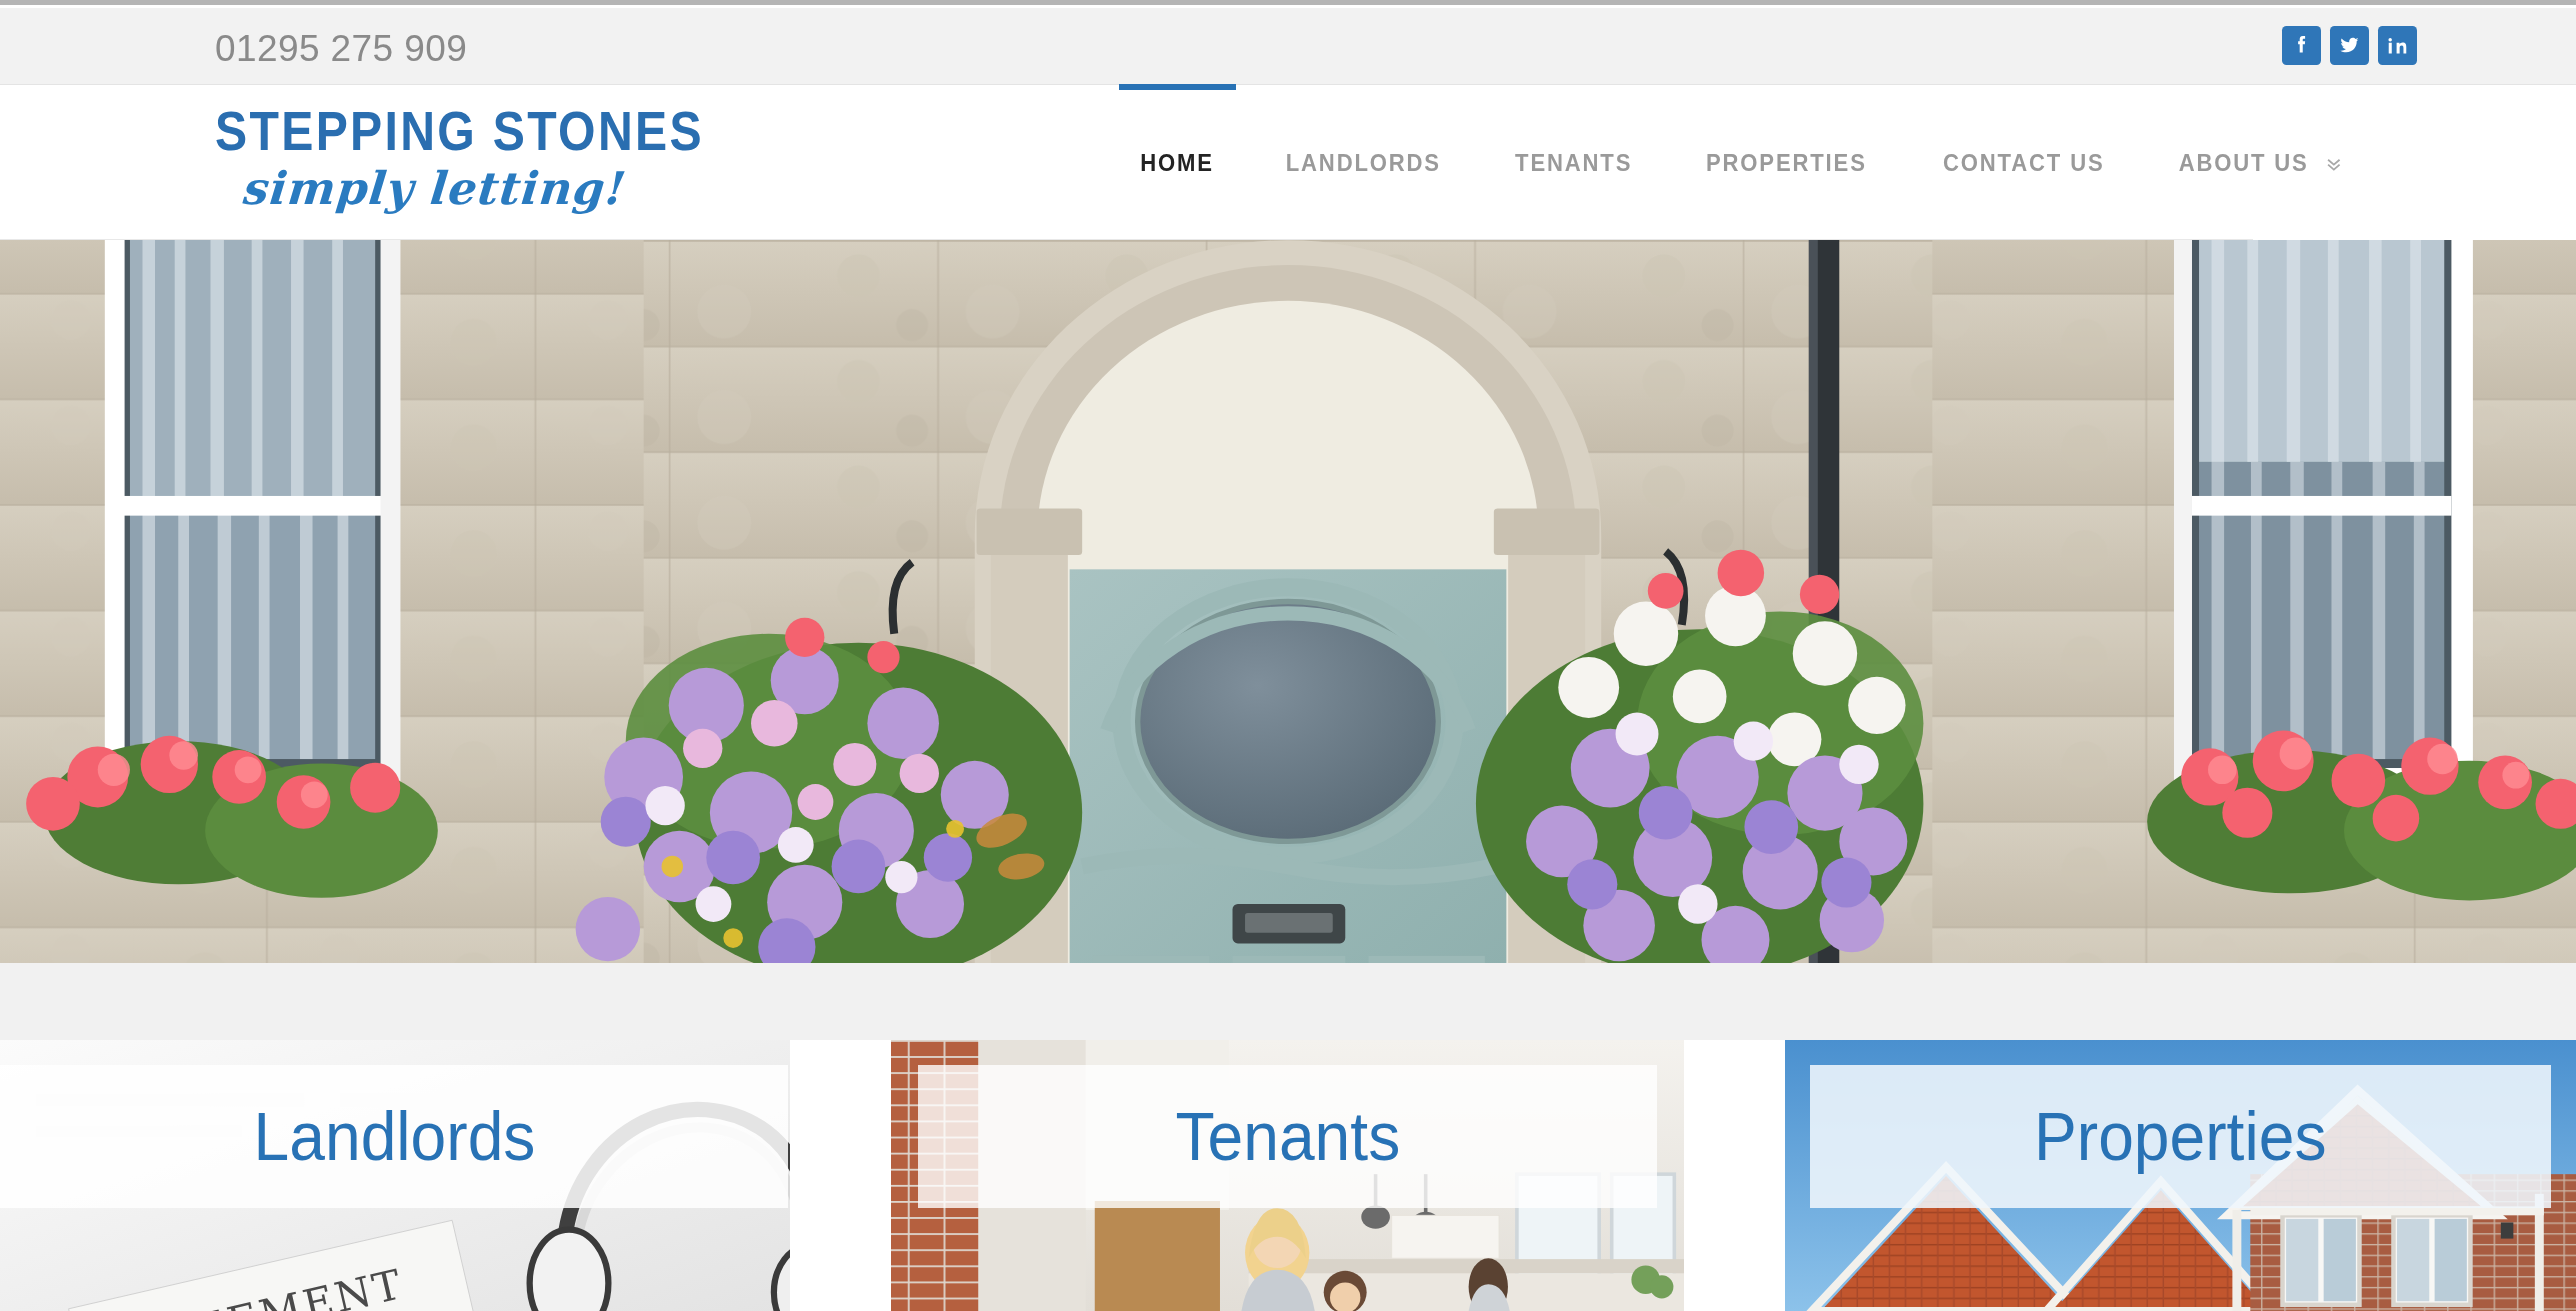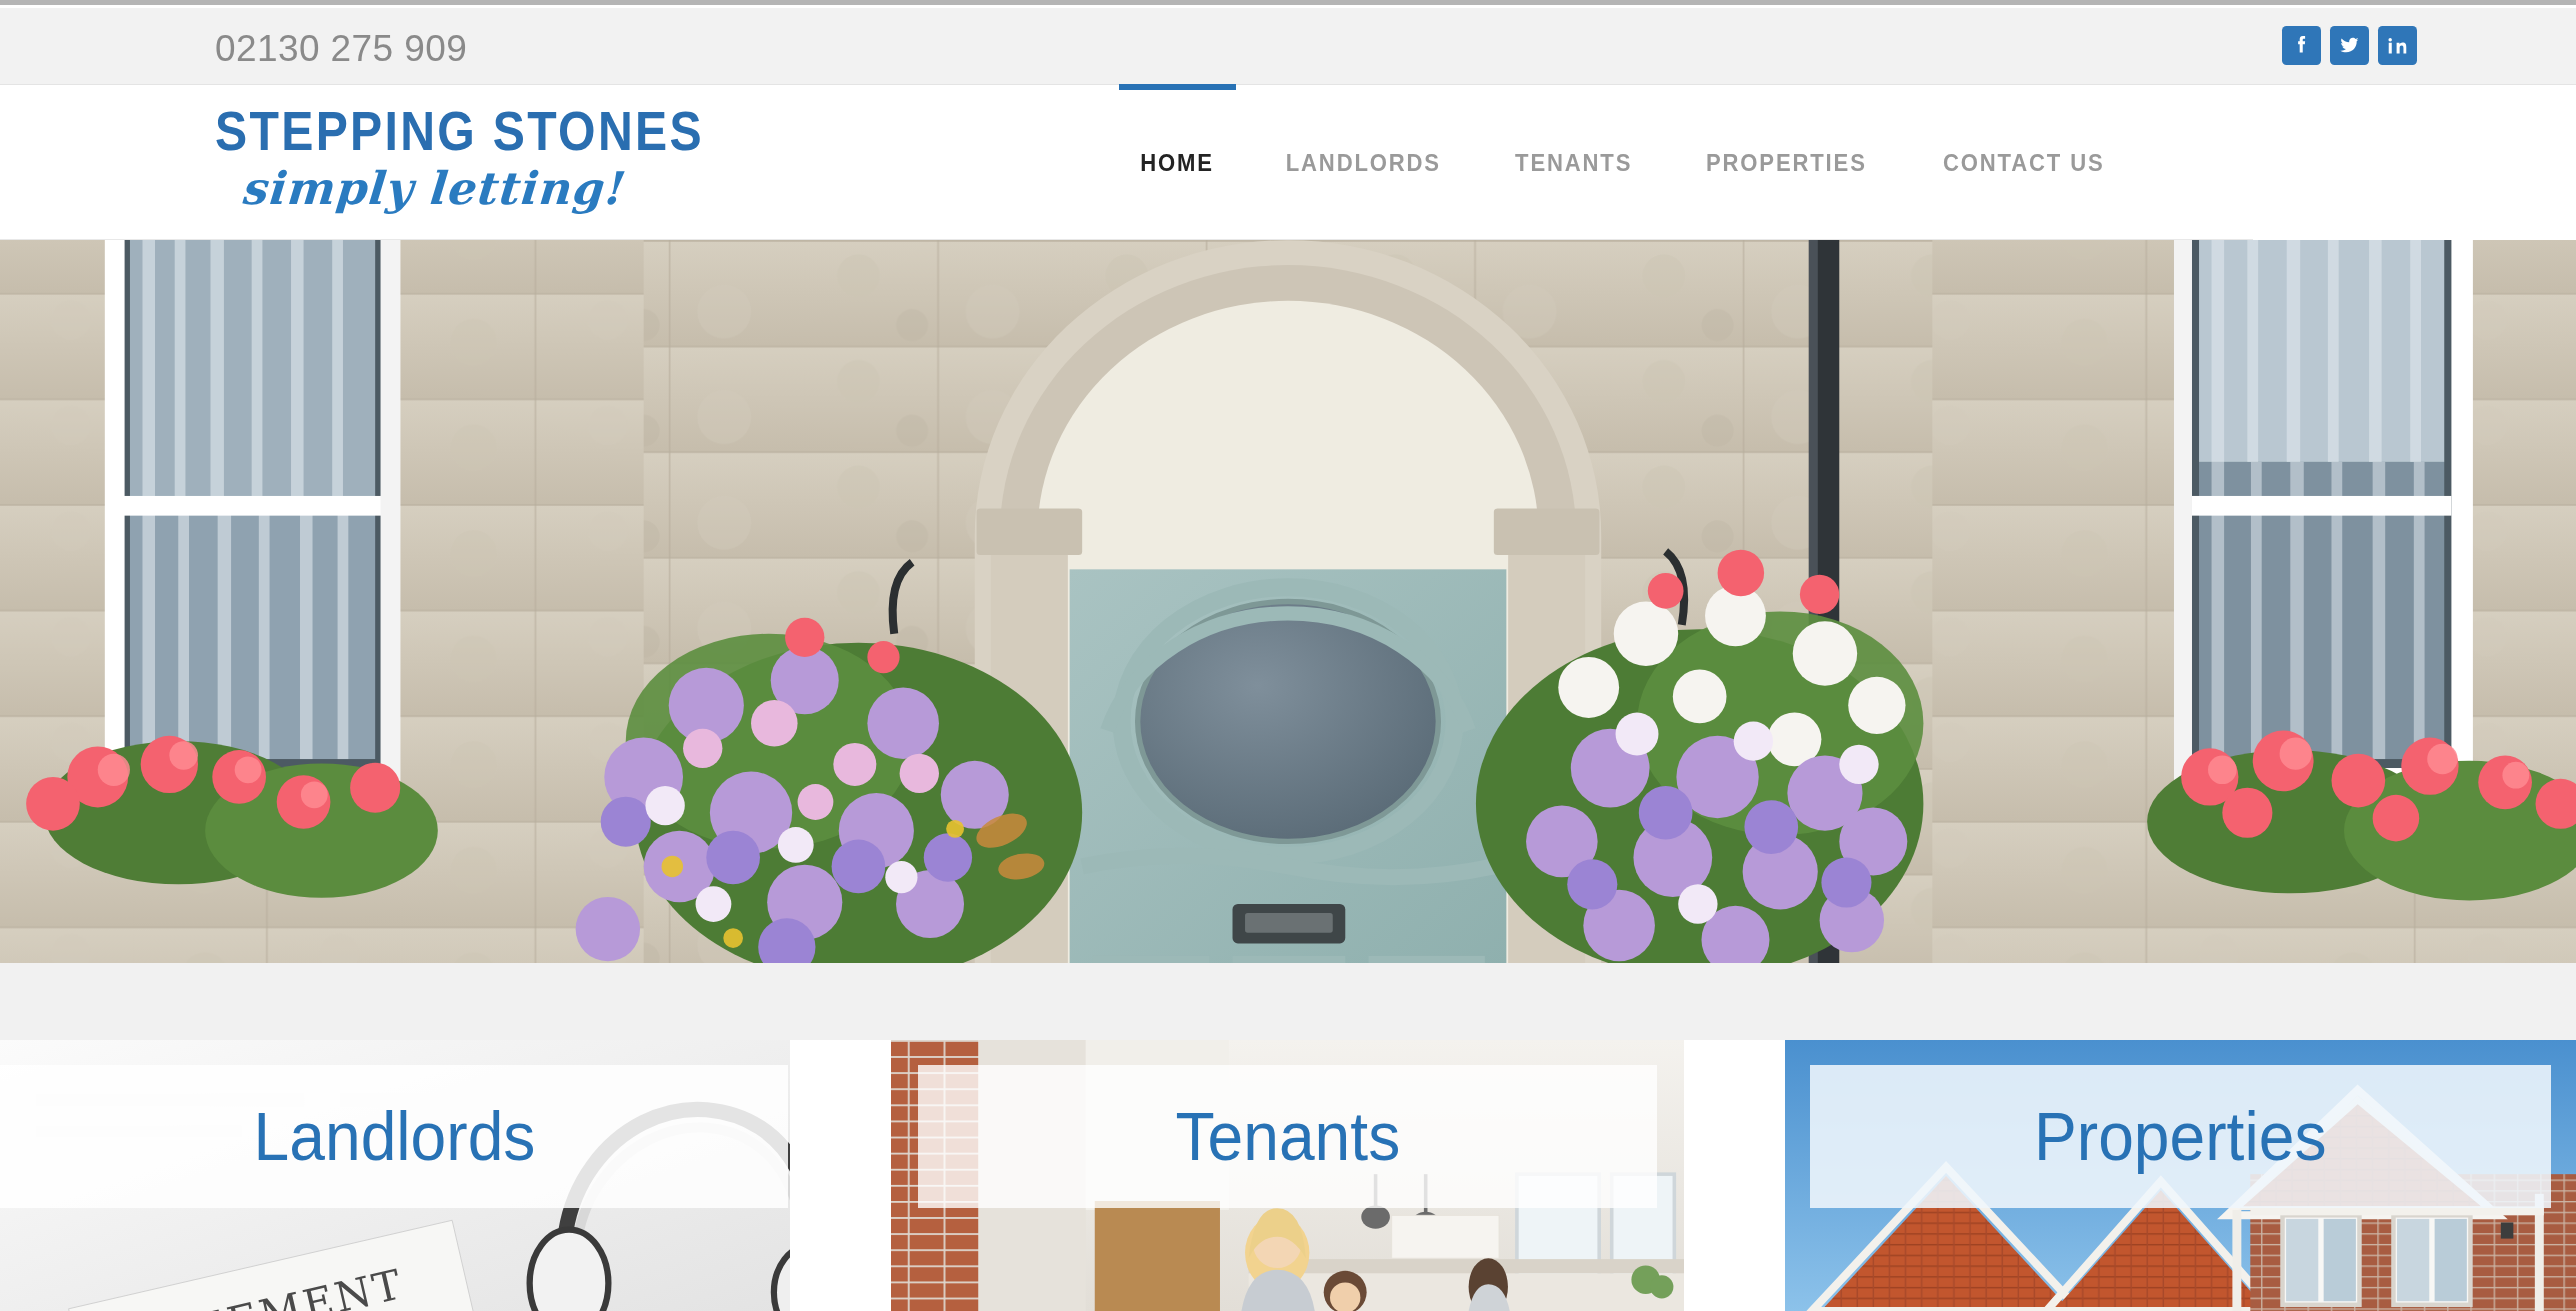--- a/index.html
+++ b/index.html
@@ -71,21 +71,21 @@
     font-family:"Liberation Sans Narrow","Liberation Sans", sans-serif;
     transform:scaleX(0.93); white-space:nowrap; }
 </style>
 </head>
 <body>
 
 <div class="chrome-edge"></div>
 <div class="chrome-edge-2"></div>
 
 <div class="topbar">
-  <a class="phone">02130 275 909</a>
+  <a class="phone">01295 275 909</a>
 
   <div class="socials">
     <a class="soc" title="Facebook">
       <svg viewBox="0 0 24 24">
         <path d="M15.2 8.3h-2.1V6.9c0-.6.4-.8.7-.8h1.4V3.6h-2C11 3.6 10.4 5.2 10.4 6.7v1.6H9v2.6h1.4v7.4h2.7v-7.4h1.9l.2-2.6z"></path>
       </svg>
     </a>
     <a class="soc" title="Twitter">
       <svg viewBox="0 0 24 24">
         <path d="M20 6.6c-.6.3-1.2.5-1.9.6.7-.4 1.2-1 1.4-1.8-.6.4-1.3.7-2.1.8-.6-.6-1.5-1-2.4-1-1.8 0-3.3 1.5-3.3 3.3 0 .3 0 .5.1.7-2.7-.1-5.2-1.4-6.8-3.4-.3.5-.4 1-.4 1.6 0 1.1.6 2.1 1.5 2.7-.5 0-1-.2-1.5-.4 0 1.6 1.1 2.9 2.6 3.2-.3.1-.6.1-.9.1-.2 0-.4 0-.6-.1.4 1.3 1.6 2.2 3.1 2.3-1.1.9-2.5 1.4-4.1 1.4h-.8c1.5.9 3.2 1.5 5.1 1.5 6.1 0 9.4-5 9.4-9.4v-.4c.7-.5 1.2-1.1 1.6-1.8z"></path>
@@ -122,20 +122,29 @@
     </a>
 
     <a class="nav-item">
       <span class="lbl">PROPERTIES</span>
     </a>
 
     <a class="nav-item">
       <span class="lbl">CONTACT US</span>
     </a>
 
+    <a class="nav-item">
+      <span class="lbl">ABOUT US</span>
+      <span class="chev">
+        <svg viewBox="0 0 24 24">
+            <polyline points="5,7 12,13 19,7"></polyline>
+            <polyline points="5,13 12,19 19,13"></polyline>
+          </svg>
+      </span>
+    </a>
 
   </nav>
 </div>
 
 <div class="hero">
   <svg viewBox="0 0 2880 809" preserveAspectRatio="xMidYMid slice">
     <defs>
       <linearGradient id="stoneG" x1="0" y1="0" x2="0" y2="1">
         <stop offset="0" stop-color="#d6cfc0"></stop>
           <stop offset="1" stop-color="#c6bdac"></stop>

